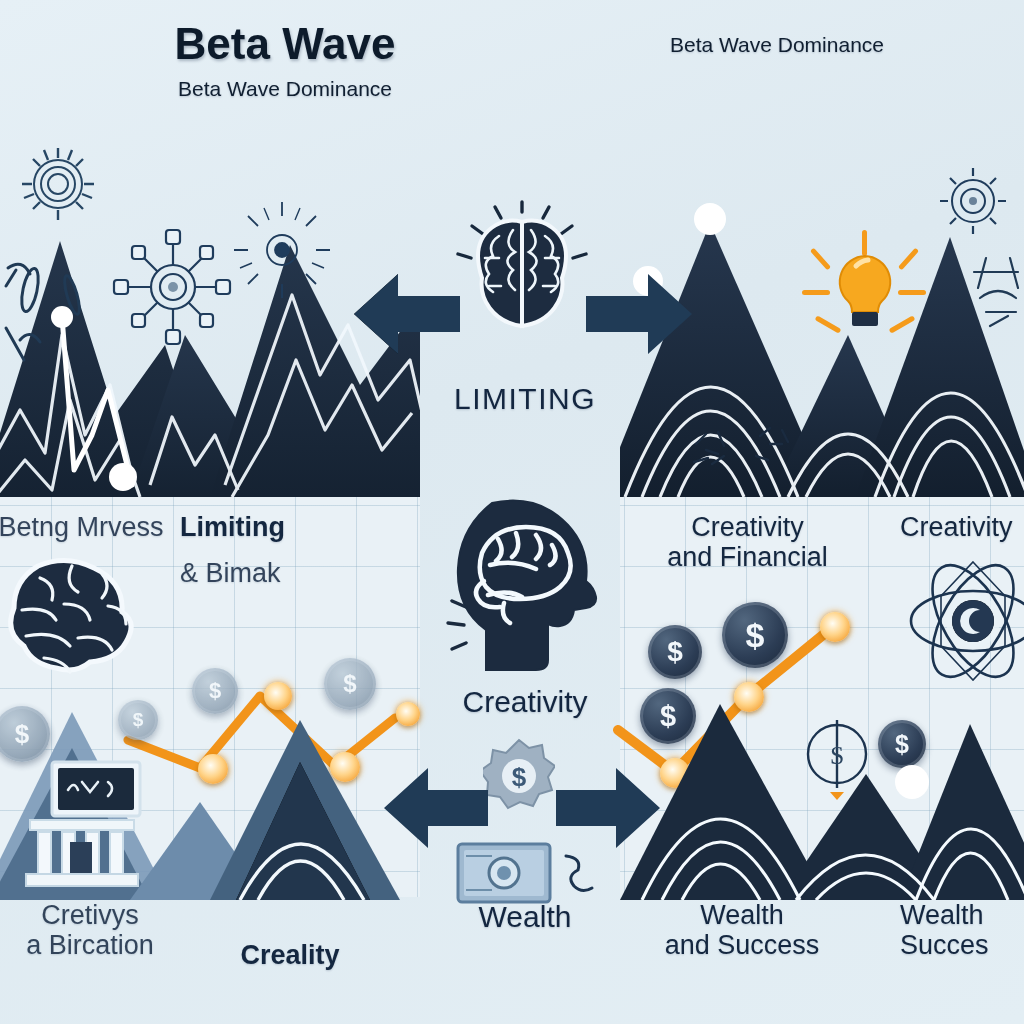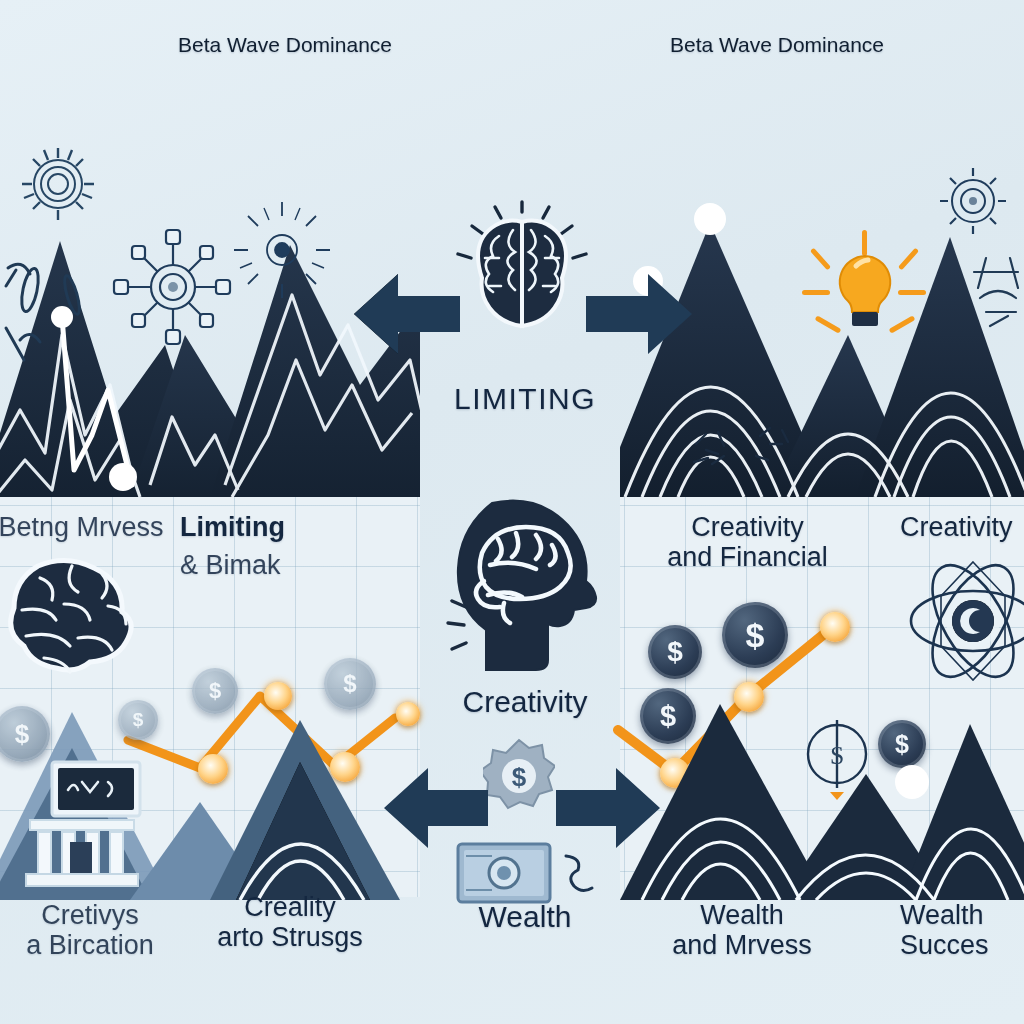--- a/index.html
+++ b/index.html
@@ -208,20 +208,21 @@
   </svg>
 
   <svg class="abs" style="left:690px;top:410px;" width="110" height="70" viewBox="0 0 110 70">
     <g stroke="#1a2b40" fill="none" stroke-width="2.4" stroke-linecap="round">
       <path d="M6 34 l10 -10 M16 40 l12 4 M4 52 l14 -4 M28 22 l6 14 M22 54 l12 -8"></path>
       <path d="M70 26 l10 -8 M80 34 l12 0 M66 46 l12 4 M92 20 l6 12"></path>
     </g>
   </svg>
 
   <div class="abs" style="left:60px;top:22px;width:450px;">
+    <div class="title">Beta Wave</div>
     <div class="subtitle" style="margin-top:11px;">
       <div>Beta Wave Dominance</div>
     </div>
   </div>
 
   <div class="abs" style="left:548px;top:22px;width:458px;">
     <div class="subtitle" style="margin-top:11px;">
       <div>Beta Wave Dominance</div>
     </div>
   </div>
@@ -277,21 +278,21 @@
     <g fill="none" stroke="#f1f7fb" stroke-width="3.2" stroke-linecap="round">
       <path d="M36 26 q16 6 12 22 M68 14 q-8 18 6 26 M98 22 q10 12 0 24"></path>
       <path d="M18 58 q26 -4 34 10 M60 52 q22 0 26 16 M104 54 q18 2 18 18"></path>
       <path d="M22 84 q30 -6 44 10 M74 86 q26 -4 34 12"></path>
       <path d="M40 106 q20 2 26 14"></path>
     </g>
   </svg>
 
   <div class="abs plabel b" style="left:180px;top:512px;width:210px;text-align:left;">
     <div>Limiting</div>
-    <div class="faded smudge" style="font-weight:400;margin-top:8px;">&amp; Bimak</div>
+    <div class="faded smudge" style="font-weight:400;margin-top:16px;">&amp; Bimak</div>
   </div>
 
   <svg class="abs" style="left:120px;top:640px;" width="300" height="180" viewBox="0 0 300 180">
     <polyline points="8,100 80,128 140,56 215,126 275,78" fill="none" stroke="#f2941a" stroke-width="9" stroke-linecap="round" stroke-linejoin="round"></polyline>
   </svg>
   <div class="dot" style="left:198px;top:754px;width:30px;height:30px;"></div>
   <div class="dot" style="left:264px;top:682px;width:28px;height:28px;"></div>
   <div class="dot" style="left:330px;top:752px;width:30px;height:30px;"></div>
   <div class="dot" style="left:396px;top:702px;width:24px;height:24px;"></div>
 
@@ -450,32 +451,31 @@
       </g>
       <circle cx="292" cy="82" r="17" fill="#ffffff"></circle>
     </svg>
   </div>
 
   <div class="abs plabel faded smudge" style="left:-10px;top:900px;width:200px;">
     <div>Cretivys</div>
     <div>a Bircation</div>
   </div>
 
-  <div class="abs plabel" style="left:190px;top:892px;width:200px;">
+  <div class="abs plabel" style="left:190px;top:940px;width:200px;font-weight:bold;">
     <div>Creality</div>
-    <div>arto Strusgs</div>
   </div>
 
   <div class="abs center-cap" style="left:412px;top:900px;width:226px;">
     <div>Wealth</div>
   </div>
 
   <div class="abs plabel" style="left:630px;top:900px;width:224px;">
     <div>Wealth</div>
-    <div>and Mrvess</div>
+    <div>and Success</div>
   </div>
 
   <div class="abs plabel" style="left:900px;top:900px;width:200px;text-align:left;">
     <div>Wealth</div>
     <div>Succes</div>
   </div>
 
 </div>
 
 </body></html>

